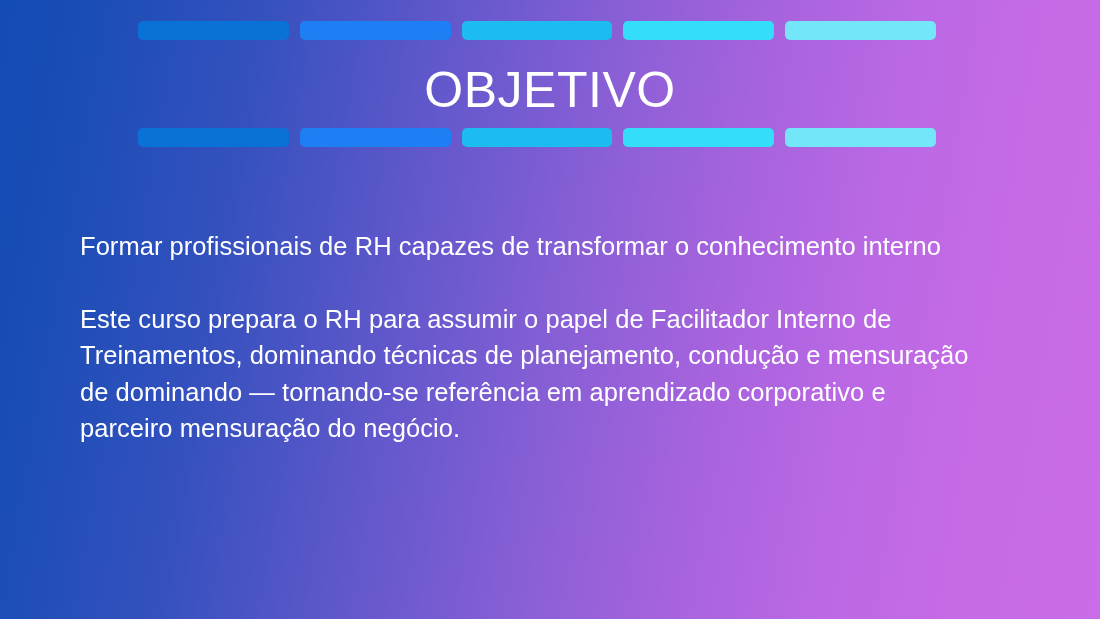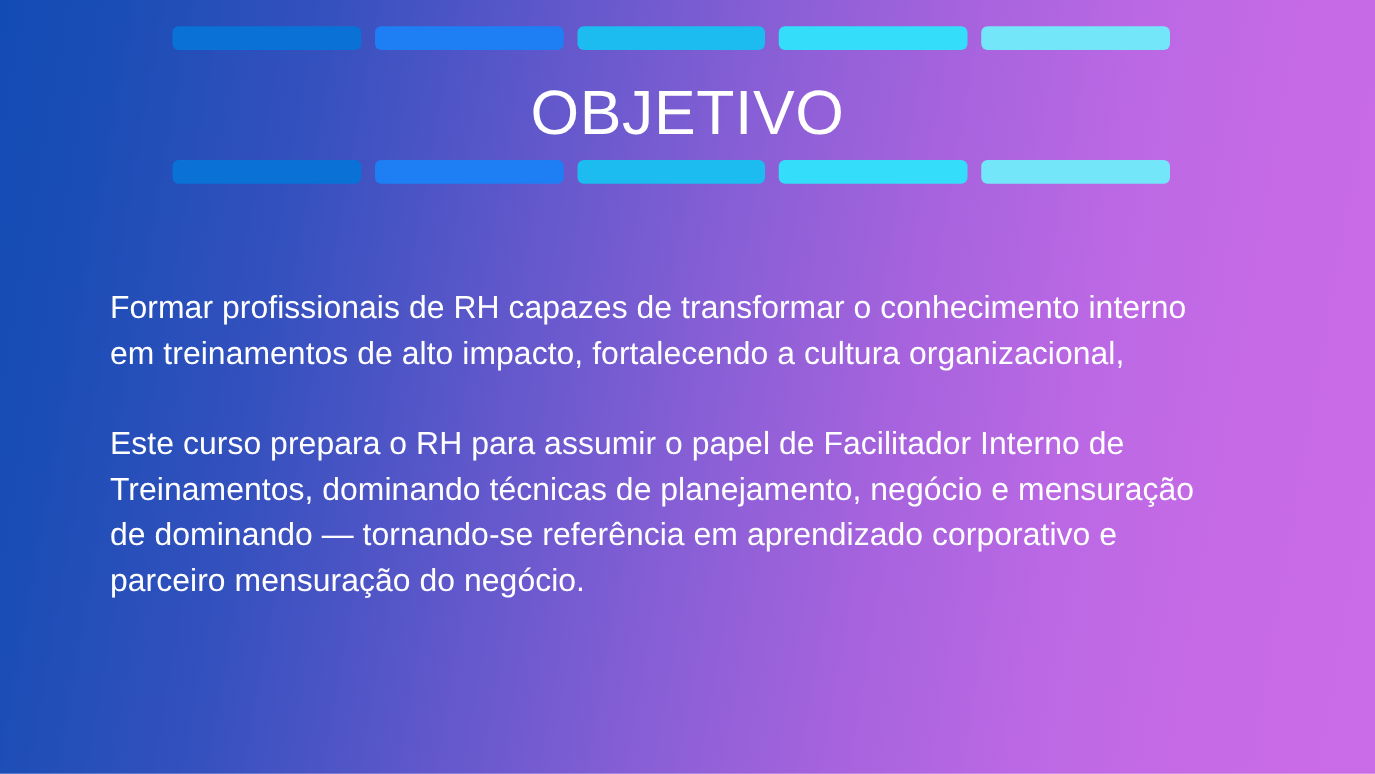--- a/index.html
+++ b/index.html
@@ -60,21 +60,21 @@
     line-height: 64px;
     letter-spacing: 0.5px;
     font-weight: 400;
     white-space: nowrap;
   }
 
   
   .body-block {
     position: absolute;
     top: 228px;
-    left: 88px;
+    left: 80px;
     width: 1000px;
   }
   .para {
     color: #ffffff;
     font-size: 25.5px;
     line-height: 36.5px;
     font-weight: 400;
     letter-spacing: 0.05px;
     margin: 0;
   }
@@ -106,25 +106,24 @@
     <div class="bar" style="background: rgb(30, 127, 245);"></div>
     <div class="bar" style="background: rgb(28, 187, 240);"></div>
     <div class="bar" style="background: rgb(52, 221, 250);"></div>
     <div class="bar" style="background: rgb(116, 230, 250);"></div>
   </div>
 
   <div class="body-block">
 
     <p class="para">
       <span class="ln">Formar profissionais de RH capazes de transformar o conhecimento interno</span>
-      <span class="ln">em treinamentos de alto impacto, fortalecendo a cultura organizacional,</span>
     </p>
 
     <p class="para">
       <span class="ln">Este curso prepara o RH para assumir o papel de Facilitador Interno de</span>
-      <span class="ln">Treinamentos, dominando técnicas de planejamento, negócio e mensuração</span>
+      <span class="ln">Treinamentos, dominando técnicas de planejamento, condução e mensuração</span>
       <span class="ln">de dominando — tornando-se referência em aprendizado corporativo e</span>
       <span class="ln">parceiro mensuração do negócio.</span>
     </p>
 
   </div>
 
 </div>
 
 </body></html>

